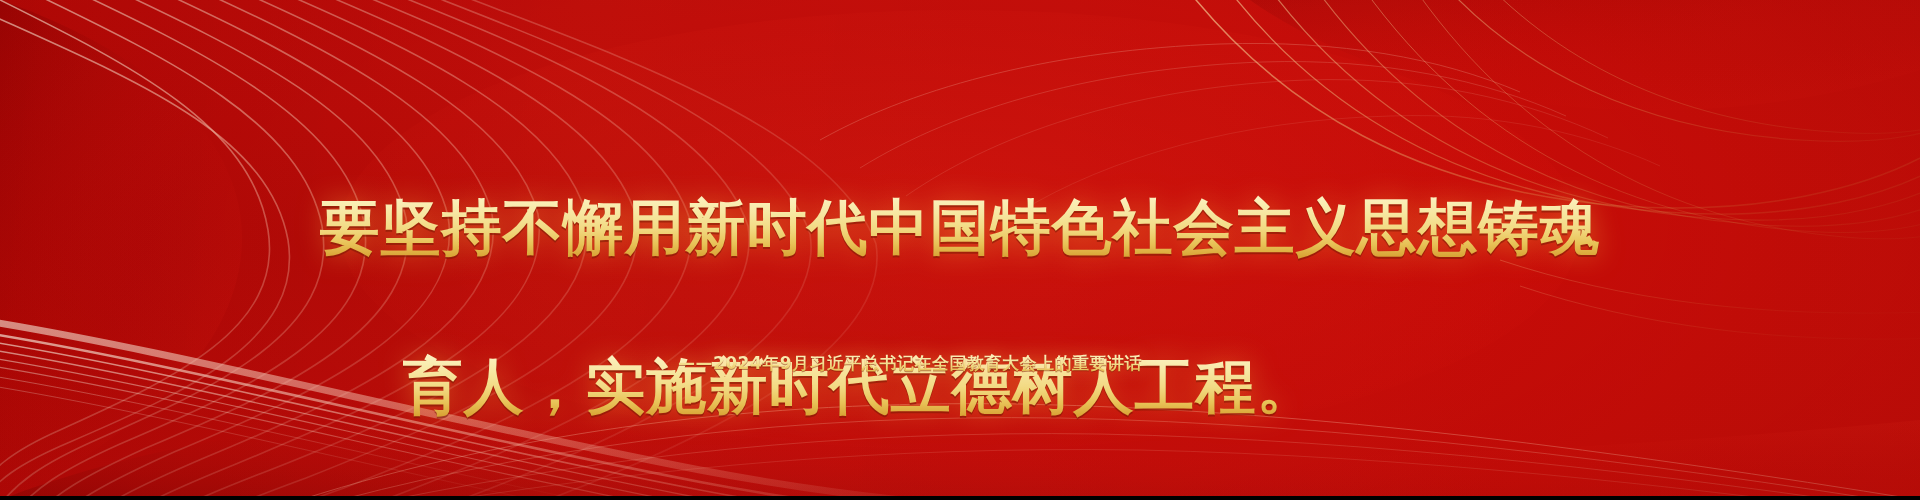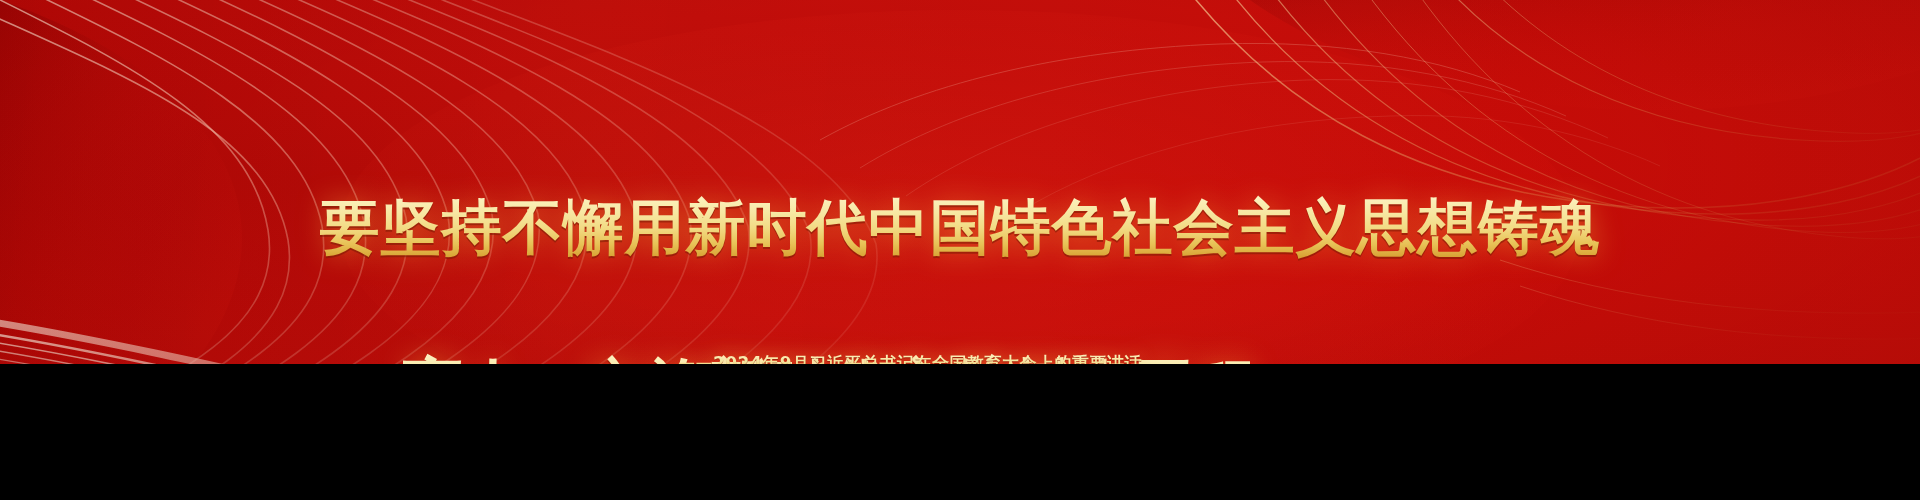--- a/index.html
+++ b/index.html
@@ -8,21 +8,21 @@
     padding: 0;
     background: #000;
   }
   body {
     font-family: "Liberation Sans", "DejaVu Sans", sans-serif;
   }
 
   #banner {
     position: relative;
     width: 1920px;
-    height: 364px;
+    height: 496px;
     overflow: hidden;
     background: #c10a09;
   }
 
   
   .bg-base {
     position: absolute;
     inset: 0;
     background:
       radial-gradient(ellipse 120% 150% at 18% 50%, #b00604 0%, #bd0806 34%, #c60d08 60%, #c8100a 100%),

